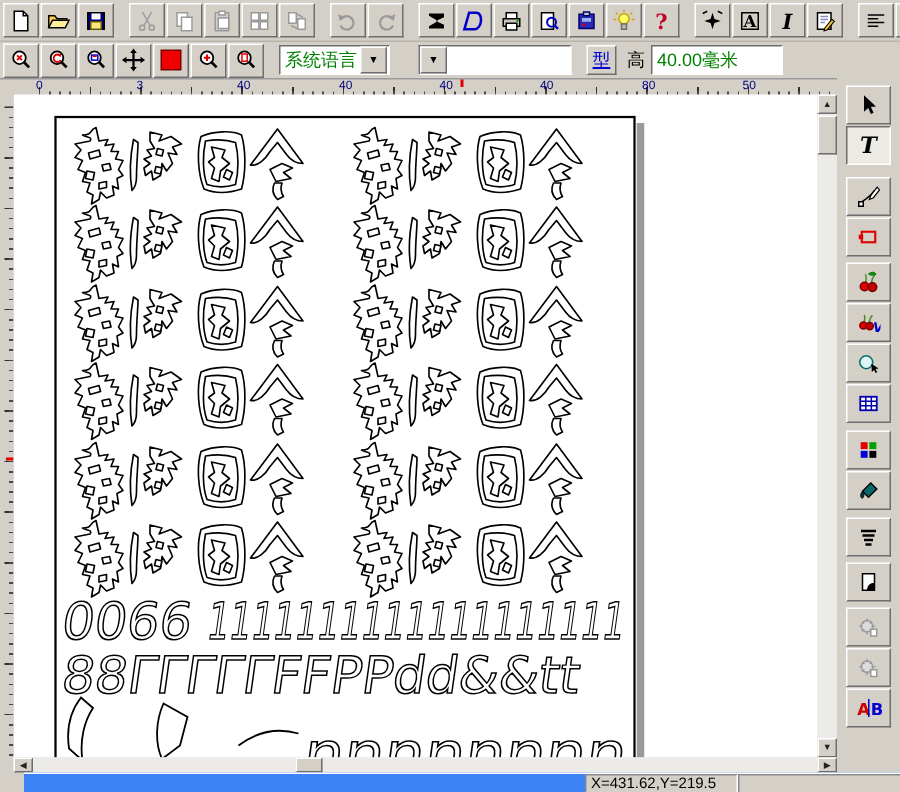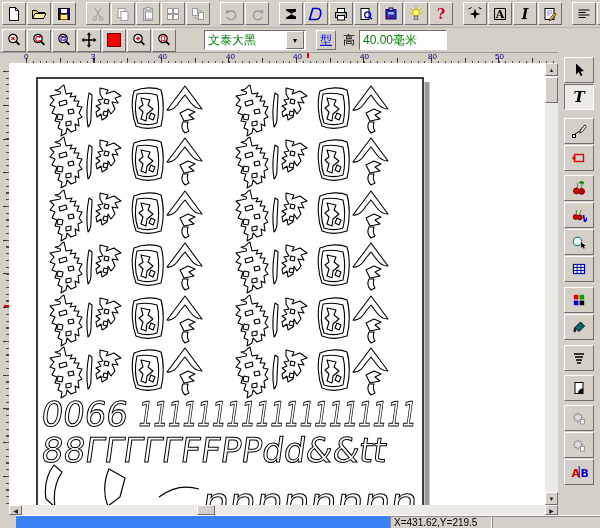--- a/index.html
+++ b/index.html
@@ -272,24 +272,27 @@
         </svg>
       </button>
     <button class="tb">
         <svg width="16" height="16" viewBox="0 0 16 16">
           <circle cx="7" cy="6.5" r="4.2" fill="#fff" stroke="#000" stroke-width="1.2"></circle>
           <path d="M10.2,9.7 l3.2,3.2" stroke="#000" stroke-width="1.8"></path>
           <rect x="5.3" y="4" width="3.5" height="4.8" fill="none" stroke="#e00000"></rect>
         </svg>
       </button>
     <span class="sep"></span>
+    <div class="combo" style="width:74px">
+      <span class="val">系统语言</span>
+      <span class="arrow">▼</span>
+    </div>
     <span class="sep"></span>
     <span class="sep"></span>
     <div class="combo" style="width:102px">
-      <span class="val">文泰大黑</span>
       <span class="arrow">▼</span>
     </div>
     <span class="sep"></span>
     <button class="shape-btn">型</button>
     <span class="lbl">高</span>
     <div class="combo" style="width:88px">
       <span class="val">40.00毫米</span>
 
     </div>
   </div>

